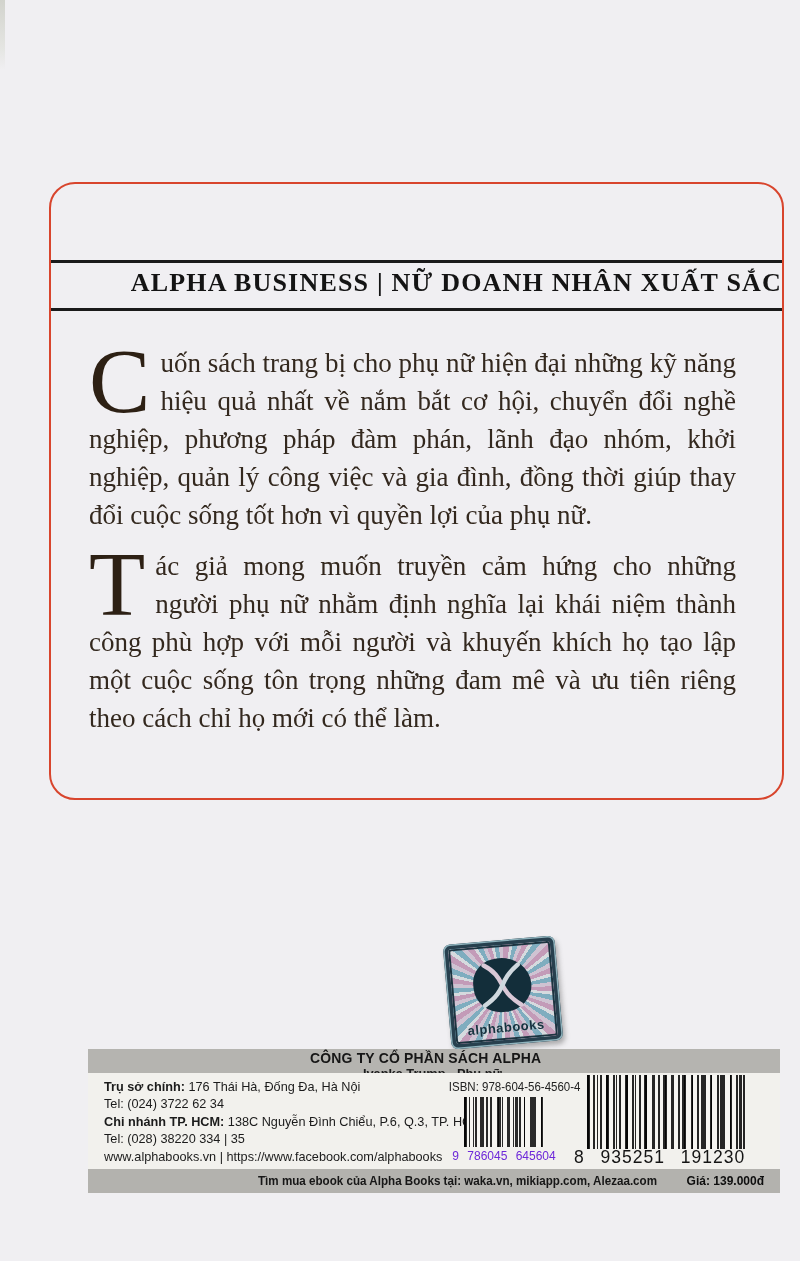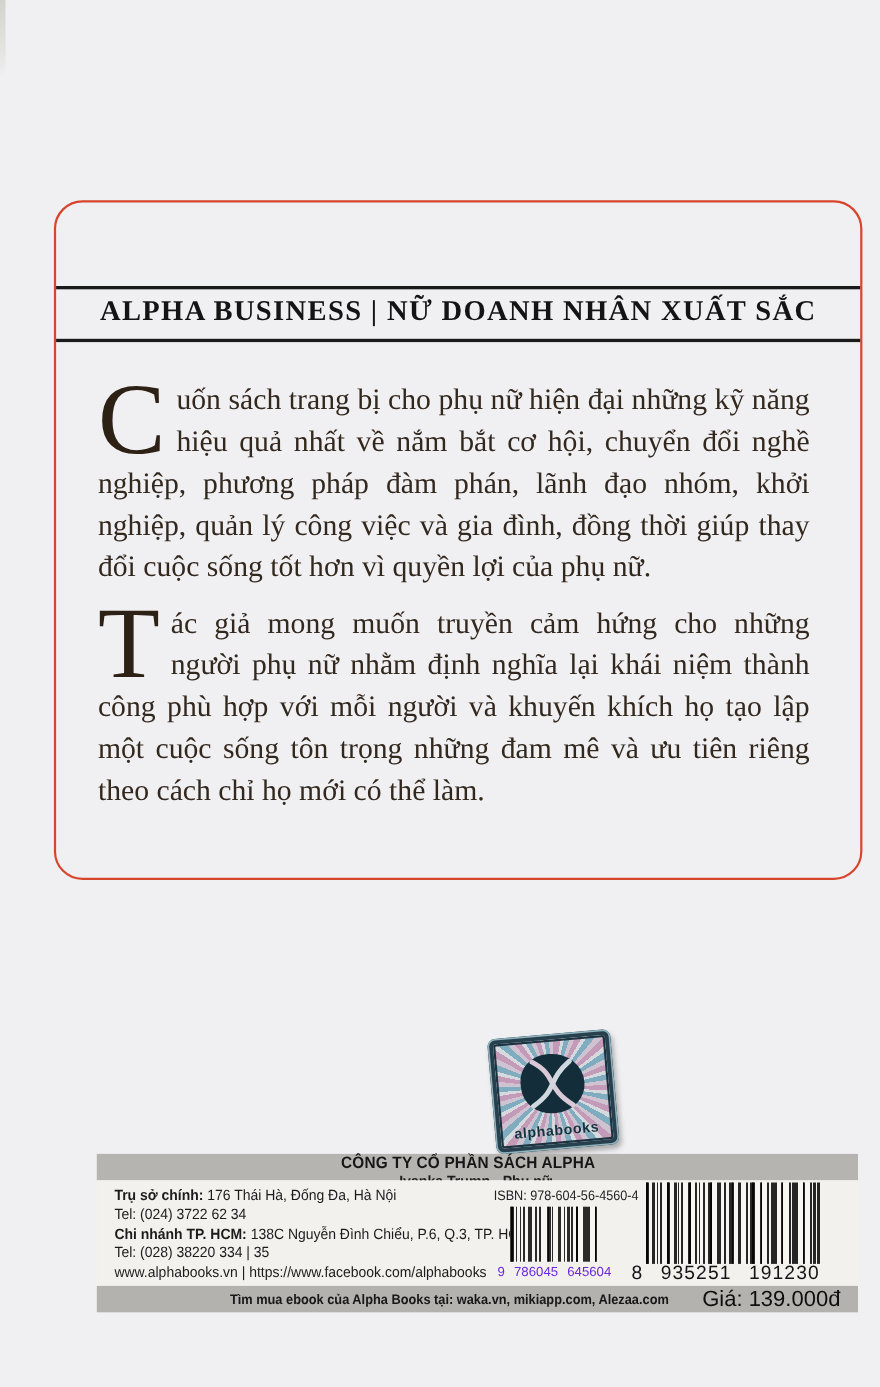--- a/index.html
+++ b/index.html
@@ -10,21 +10,21 @@
   
   .edge-smudge { position:absolute; left:0; top:0; width:5px; height:70px;
     background:linear-gradient(180deg,#b9bcae,#dcded6 70%,transparent); opacity:.55; }
 
   
   .quote-box { position:absolute; left:49px; top:182px; width:735px; height:618px;
     border:2.5px solid #d8452d; border-radius:26px; }
   .rule { position:absolute; left:0; right:0; height:3px; background:#1a1a1a; }
   .rule-top { top:76px; }
   .rule-bottom { top:124px; }
-  .box-header { position:absolute; left:0; right:0; top:84px; text-align:center;
+  .box-header { position:absolute; left:0; right:0; top:84px; text-align:right;
     font-family:"Liberation Serif", serif; font-weight:bold; font-size:26px;
     letter-spacing:1.2px; color:#141414; }
   .box-body { position:absolute; left:38px; right:46px; top:160px;
     font-family:"Liberation Serif", serif; font-size:27px; line-height:38px;
     color:#33281e; text-align:justify; }
   .box-body p + p { margin-top:13px; }
   .dropcap { float:left; font-family:"Liberation Serif", serif; font-weight:normal;
     font-size:92px; line-height:66px; padding:4px 10px 0 0; color:#2d2014; }
 
   
@@ -70,21 +70,21 @@
   .ean-block { position:absolute; left:486px; top:2px; width:172px; }
   .ean-bars { height:74px; margin-left:13px; background-color:#f6f5f1;
     background-image:
       repeating-linear-gradient(90deg,#272727 0 2px,transparent 2px 6px,#272727 6px 8px,transparent 8px 13px),
       repeating-linear-gradient(90deg,#272727 0 3px,transparent 3px 10px,#272727 10px 11px,transparent 11px 19px);
     background-blend-mode:multiply; }
   .ean-digits { font-size:17.5px; color:#141414; word-spacing:10px; white-space:nowrap;
     margin-top:-2px; letter-spacing:1px; }
   .ebook-line { font-size:12.5px; font-weight:bold; transform:scaleX(.93); transform-origin:0 50%;
     white-space:nowrap; color:#171717; }
-  .price { font-size:20px; font-weight:normal; color:#0e0e0e; white-space:nowrap; }
+  .price { font-size:12px; font-weight:bold; color:#0e0e0e; white-space:nowrap; }
 </style>
 </head>
 <body>
 
 <div id="page">
 
   <div class="edge-smudge"></div>
 
   <div class="quote-box">
     <div class="rule rule-top"></div>

